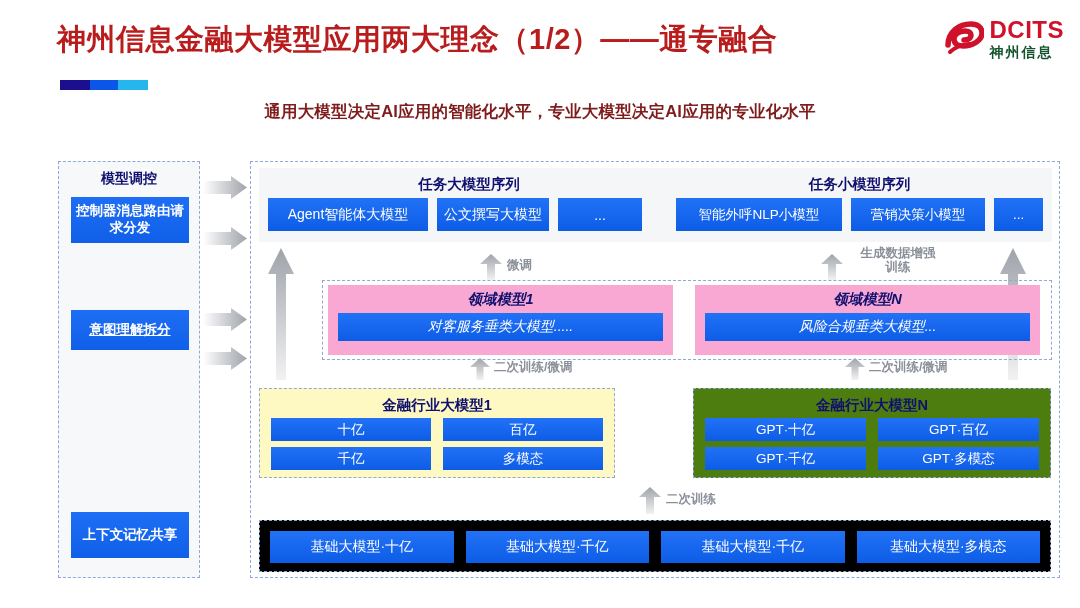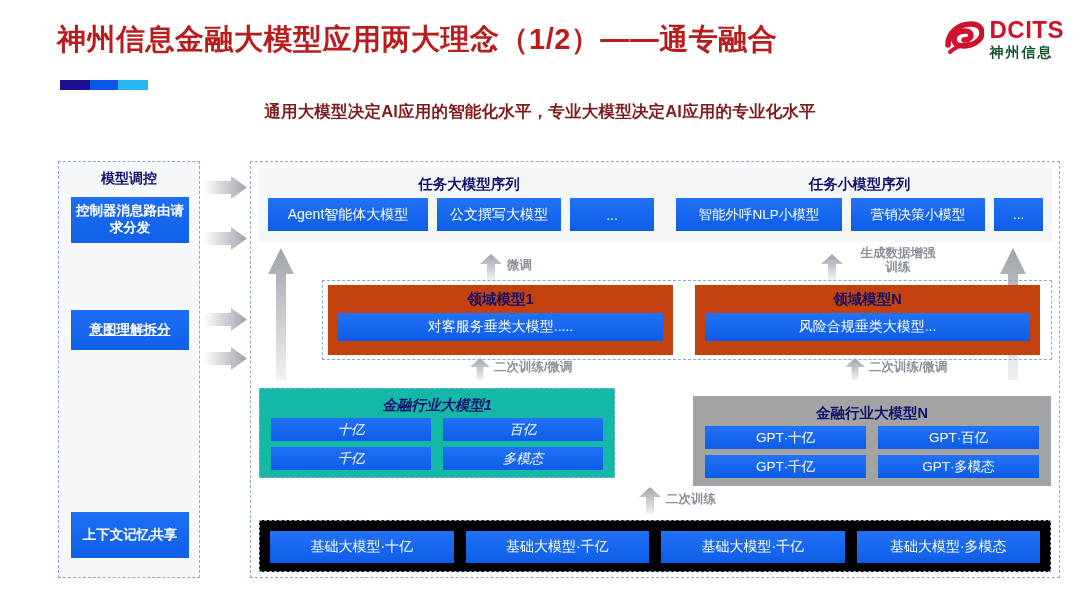--- a/index.html
+++ b/index.html
@@ -94,33 +94,33 @@
   .seq-right { left: 667px; top: 168px; width: 385px; height: 74px; }
   .seq-row { display: flex; gap: 9px; padding: 0 9px; margin-top: 4px; }
   .seq-row .chip { height: 33px; }
 
   
   .domain-band {
     position: absolute; left: 322px; top: 280px;
     width: 730px; height: 80px;
     border: 1px dashed #8fa8d8;
   }
-  .domain-card { position: absolute; top: 4px; height: 70px; background: #c2410c; }
+  .domain-card { position: absolute; top: 4px; height: 70px; background: #f9a8d4; font-style: italic; }
   .dom-1 { left: 5px;   width: 345px; }
   .dom-2 { left: 372px; width: 345px; }
   .domain-card .chip { height: 28px; margin: 4px 10px 0 10px; }
 
   
   .fin-1 {
     position: absolute; left: 259px; top: 388px; width: 356px; height: 90px;
-    background: #14b8a6; border: 1px dashed #8fa8d8; font-style: italic;
+    background: #fef9c3; border: 1px dashed #8fa8d8;
   }
   .fin-2 {
-    position: absolute; left: 693px; top: 396px; width: 358px; height: 90px;
-    background: #a3a3a3; border: 1px dashed #8fa8d8;
+    position: absolute; left: 693px; top: 388px; width: 358px; height: 90px;
+    background: #4d7c0f; border: 1px dashed #8fa8d8;
   }
   .fin-grid { display: grid; grid-template-columns: 1fr 1fr; gap: 6px 12px; padding: 3px 11px 12px 11px; }
   .fin-grid .chip { height: 23px; font-size: 13.5px; }
 
   
   .base-band {
     position: absolute; left: 259px; top: 520px; width: 792px; height: 52px;
     background: #000000; border: 1px dashed #8fa8d8;
   }
   .base-row { display: flex; gap: 12px; padding: 10px 10px 0 10px; }
@@ -198,21 +198,21 @@
         <path d="M0 5 L28 5 L28 0 L44 11.5 L28 23 L28 18 L0 18 Z" fill="url(#gradRight)"></path>
       </svg>
   </span>
 
   <div class="outer-box"></div>
 
   <div class="panel seq-left">
     <div class="panel-head">任务大模型序列</div>
     <div class="seq-row">
       <div class="chip" style="width:160px">Agent智能体大模型</div>
-      <div class="chip" style="width:124px">公文撰写大模型</div>
+      <div class="chip" style="width:112px">公文撰写大模型</div>
       <div class="chip" style="width:84px">...</div>
     </div>
   </div>
 
   <div class="panel seq-right">
     <div class="panel-head">任务小模型序列</div>
     <div class="seq-row">
       <div class="chip small" style="width:170px">智能外呼NLP小模型</div>
       <div class="chip small" style="width:138px">营销决策小模型</div>
       <div class="chip small" style="width:50px">...</div>

